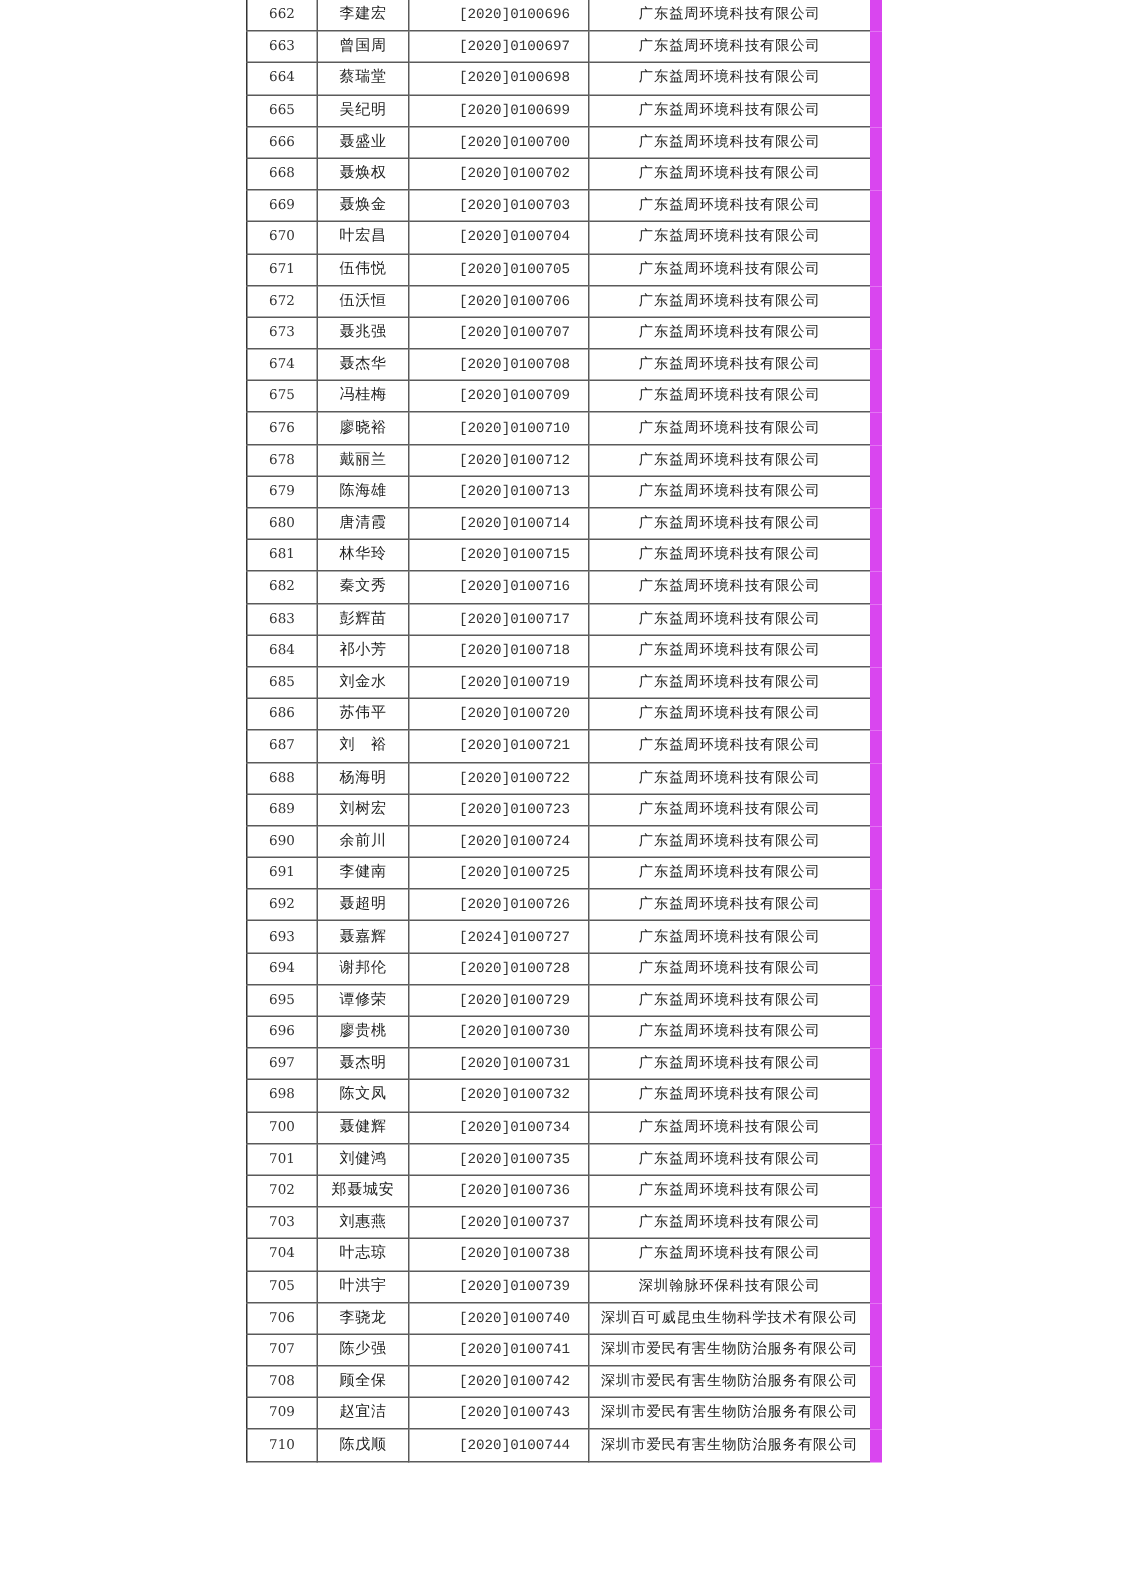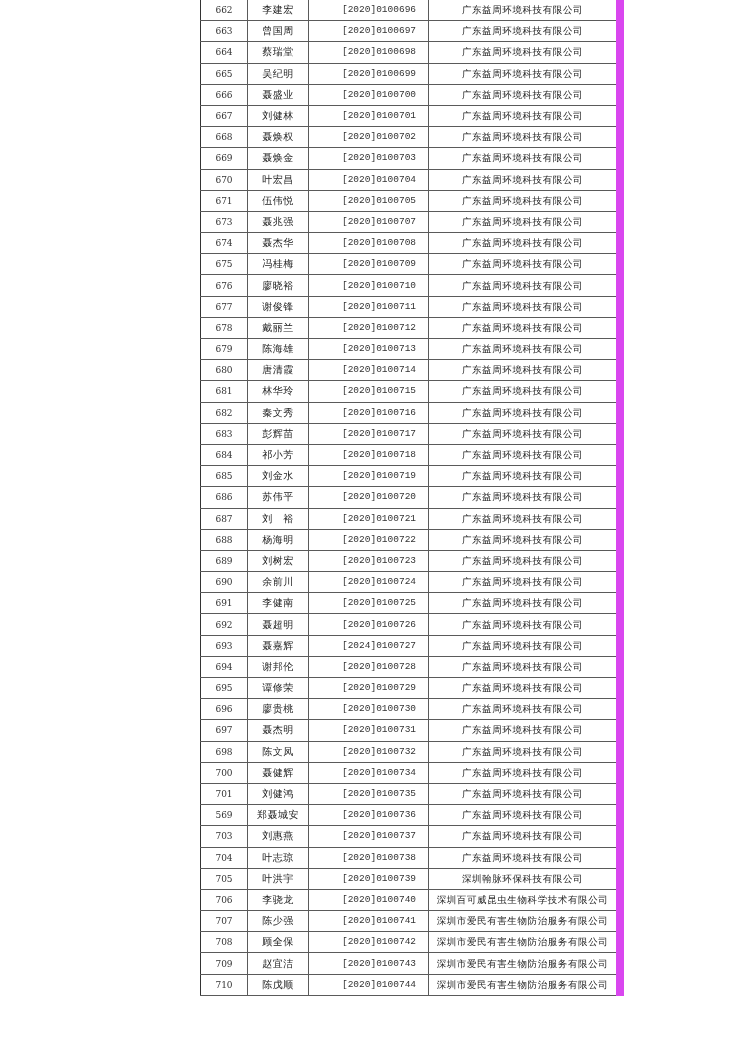--- a/index.html
+++ b/index.html
@@ -13,21 +13,20 @@
       position: relative;
       overflow: hidden;
       font-family: "DejaVu Serif", "Liberation Serif", serif;
       color: #222;
     }
     .table-wrap {
       position: absolute;
       left: 164px;
       top: -1px;
       width: 424px;
-      margin-left: 36px;
     }
     table {
       border-collapse: collapse;
       width: 424px;
       table-layout: fixed;
     }
     td {
       border: 1px solid #5a5a5a;
       height: 20.2px;
       padding: 0;
@@ -75,26 +74,20 @@
           <td class="col-cert">[2020]0100699</td>
           <td class="col-company">广东益周环境科技有限公司</td>
         </tr>
         <tr>
           <td class="col-no">666</td>
           <td class="col-name">聂盛业</td>
           <td class="col-cert">[2020]0100700</td>
           <td class="col-company">广东益周环境科技有限公司</td>
         </tr>
         <tr>
-          <td class="col-no">667</td>
-          <td class="col-name">刘健林</td>
-          <td class="col-cert">[2020]0100701</td>
-          <td class="col-company">广东益周环境科技有限公司</td>
-        </tr>
-        <tr>
           <td class="col-no">668</td>
           <td class="col-name">聂焕权</td>
           <td class="col-cert">[2020]0100702</td>
           <td class="col-company">广东益周环境科技有限公司</td>
         </tr>
         <tr>
           <td class="col-no">669</td>
           <td class="col-name">聂焕金</td>
           <td class="col-cert">[2020]0100703</td>
           <td class="col-company">广东益周环境科技有限公司</td>
@@ -105,20 +98,26 @@
           <td class="col-cert">[2020]0100704</td>
           <td class="col-company">广东益周环境科技有限公司</td>
         </tr>
         <tr>
           <td class="col-no">671</td>
           <td class="col-name">伍伟悦</td>
           <td class="col-cert">[2020]0100705</td>
           <td class="col-company">广东益周环境科技有限公司</td>
         </tr>
         <tr>
+          <td class="col-no">672</td>
+          <td class="col-name">伍沃恒</td>
+          <td class="col-cert">[2020]0100706</td>
+          <td class="col-company">广东益周环境科技有限公司</td>
+        </tr>
+        <tr>
           <td class="col-no">673</td>
           <td class="col-name">聂兆强</td>
           <td class="col-cert">[2020]0100707</td>
           <td class="col-company">广东益周环境科技有限公司</td>
         </tr>
         <tr>
           <td class="col-no">674</td>
           <td class="col-name">聂杰华</td>
           <td class="col-cert">[2020]0100708</td>
           <td class="col-company">广东益周环境科技有限公司</td>
@@ -129,26 +128,20 @@
           <td class="col-cert">[2020]0100709</td>
           <td class="col-company">广东益周环境科技有限公司</td>
         </tr>
         <tr>
           <td class="col-no">676</td>
           <td class="col-name">廖晓裕</td>
           <td class="col-cert">[2020]0100710</td>
           <td class="col-company">广东益周环境科技有限公司</td>
         </tr>
         <tr>
-          <td class="col-no">677</td>
-          <td class="col-name">谢俊锋</td>
-          <td class="col-cert">[2020]0100711</td>
-          <td class="col-company">广东益周环境科技有限公司</td>
-        </tr>
-        <tr>
           <td class="col-no">678</td>
           <td class="col-name">戴丽兰</td>
           <td class="col-cert">[2020]0100712</td>
           <td class="col-company">广东益周环境科技有限公司</td>
         </tr>
         <tr>
           <td class="col-no">679</td>
           <td class="col-name">陈海雄</td>
           <td class="col-cert">[2020]0100713</td>
           <td class="col-company">广东益周环境科技有限公司</td>
@@ -273,21 +266,21 @@
           <td class="col-cert">[2020]0100734</td>
           <td class="col-company">广东益周环境科技有限公司</td>
         </tr>
         <tr>
           <td class="col-no">701</td>
           <td class="col-name">刘健鸿</td>
           <td class="col-cert">[2020]0100735</td>
           <td class="col-company">广东益周环境科技有限公司</td>
         </tr>
         <tr>
-          <td class="col-no">569</td>
+          <td class="col-no">702</td>
           <td class="col-name">郑聂城安</td>
           <td class="col-cert">[2020]0100736</td>
           <td class="col-company">广东益周环境科技有限公司</td>
         </tr>
         <tr>
           <td class="col-no">703</td>
           <td class="col-name">刘惠燕</td>
           <td class="col-cert">[2020]0100737</td>
           <td class="col-company">广东益周环境科技有限公司</td>
         </tr>

